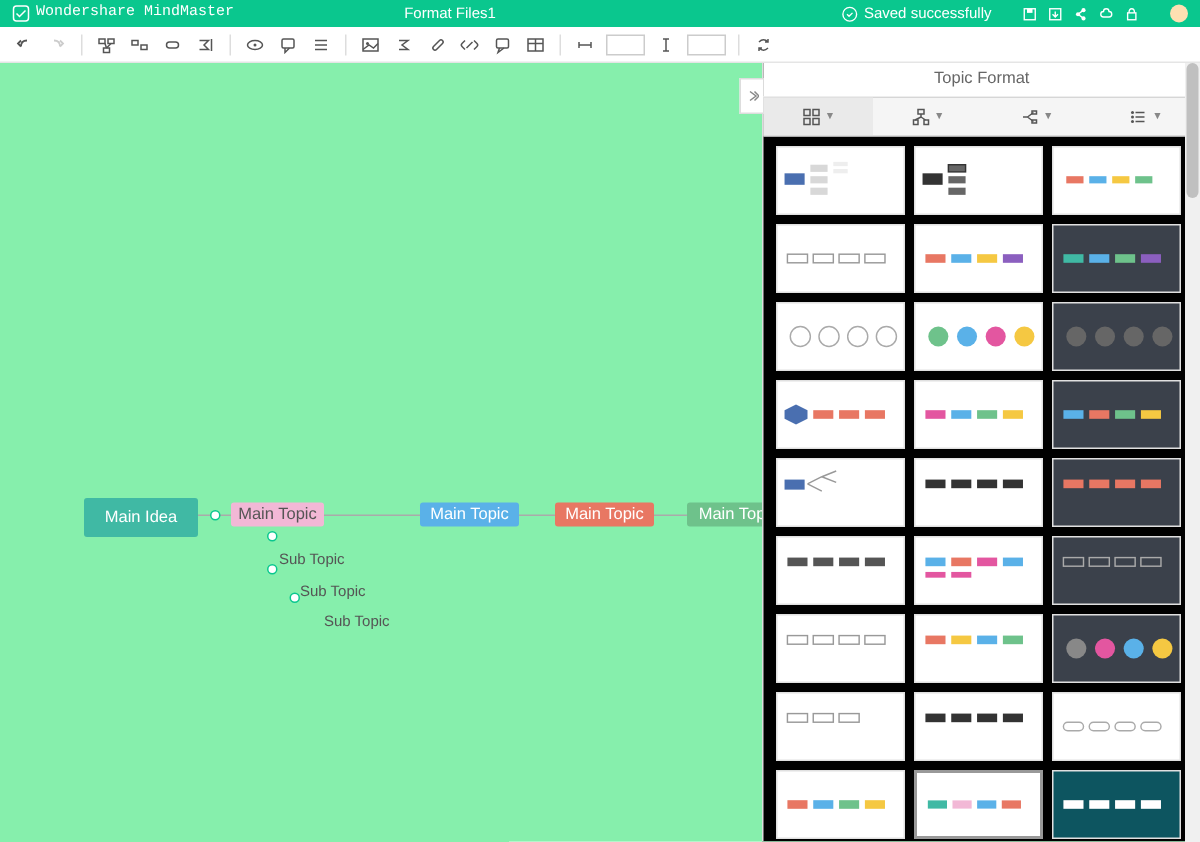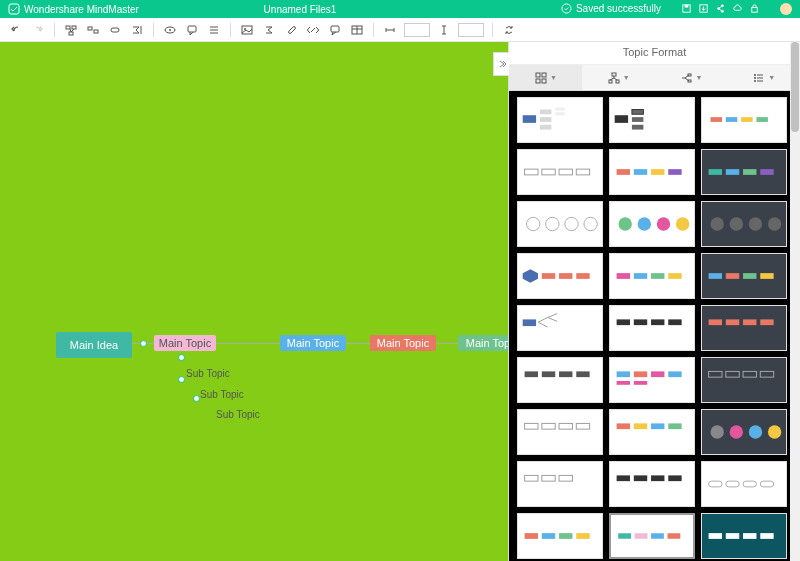--- a/index.html
+++ b/index.html
@@ -1,31 +1,31 @@
 <!DOCTYPE html>
 <html><head>
 <meta charset="utf-8">
 <style>
 * { margin: 0; padding: 0; box-sizing: border-box; }
 body { font-family: Arial, sans-serif; font-size: 12px; background: #fff; width: 800px; height: 561px; overflow: hidden; position: relative; }
 
 .titlebar { height: 18px; background: #0ac78e; display: flex; align-items: center; padding: 0 8px; color: #fff; font-size: 10px; }
-.titlebar .logo { display: flex; align-items: center; gap: 4px; }
+.titlebar .logo { display: flex; gap: 4px; font-family: Liberation Mono, monospace; }
 .titlebar .filename { position: absolute; left: 50%; transform: translateX(-50%); margin-left: -100px; }
-.titlebar .right { margin-left: auto; display: flex; align-items: flex-start; gap: 20px; }
+.titlebar .right { margin-left: auto; display: flex; align-items: center; gap: 20px; }
 .titlebar .saved { display: flex; align-items: center; gap: 4px; }
 .titlebar .icons { display: flex; gap: 6px; }
 .titlebar .avatar { width: 12px; height: 12px; border-radius: 50%; background: #ffe0b2; }
 
 .toolbar { height: 24px; background: #fff; border-bottom: 1px solid #e5e5e5; display: flex; align-items: center; padding: 0 8px; gap: 6px; }
 .toolbar .tbtn { width: 16px; height: 16px; display: flex; align-items: center; justify-content: center; cursor: pointer; color: #555; }
 .toolbar .tinput { width: 26px; height: 14px; border: 1px solid #ccc; font-size: 9px; }
 .toolbar .sep { width: 1px; height: 14px; background: #ddd; margin: 0 2px; }
 
-.canvas { position: absolute; top: 42px; left: 0; right: 0; bottom: 0; background: #84cc16; }
+.canvas { position: absolute; top: 42px; left: 0; right: 0; bottom: 0; background: #86efac; }
 
 .node { position: absolute; display: flex; align-items: center; justify-content: center; font-size: 11px; border-radius: 2px; }
 .main-idea { left: 56px; top: 290px; width: 76px; height: 26px; background: #40b9a4; color: #fff; }
 .mt1 { left: 154px; top: 293px; width: 62px; height: 16px; background: #f2b8d6; color: #555; }
 .mt2 { left: 280px; top: 293px; width: 66px; height: 16px; background: #5ab1e8; color: #fff; }
 .mt3 { left: 370px; top: 293px; width: 66px; height: 16px; background: #e87763; color: #fff; }
 .mt4 { left: 458px; top: 293px; width: 60px; height: 16px; background: #6ec28b; color: #fff; }
 
 .sub { position: absolute; font-size: 10px; color: #555; }
 .sub1 { left: 186px; top: 326px; }
@@ -68,21 +68,21 @@
 <body>
 
 <div class="titlebar">
   <div class="logo">
     <svg width="12" height="12" viewBox="0 0 12 12">
         <rect x="1" y="1" width="10" height="10" rx="2" fill="none" stroke="#fff" stroke-width="1"></rect>
         <path d="M3 6 L5 8 L9 4" fill="none" stroke="#fff" stroke-width="1"></path>
       </svg>
     <span>Wondershare MindMaster</span>
   </div>
-  <span class="filename">Unnamed Files1</span>
+  <span class="filename">Format Files1</span>
   <div class="right">
     <div class="saved">
       <svg width="11" height="11" viewBox="0 0 12 12">
           <circle cx="6" cy="6" r="5" fill="none" stroke="#fff" stroke-width="1"></circle>
           <path d="M4 6 L5.5 7.5 L8 5" fill="none" stroke="#fff" stroke-width="1"></path>
         </svg>
       <span>Saved successfully</span>
     </div>
     <div class="icons">
       <span>

